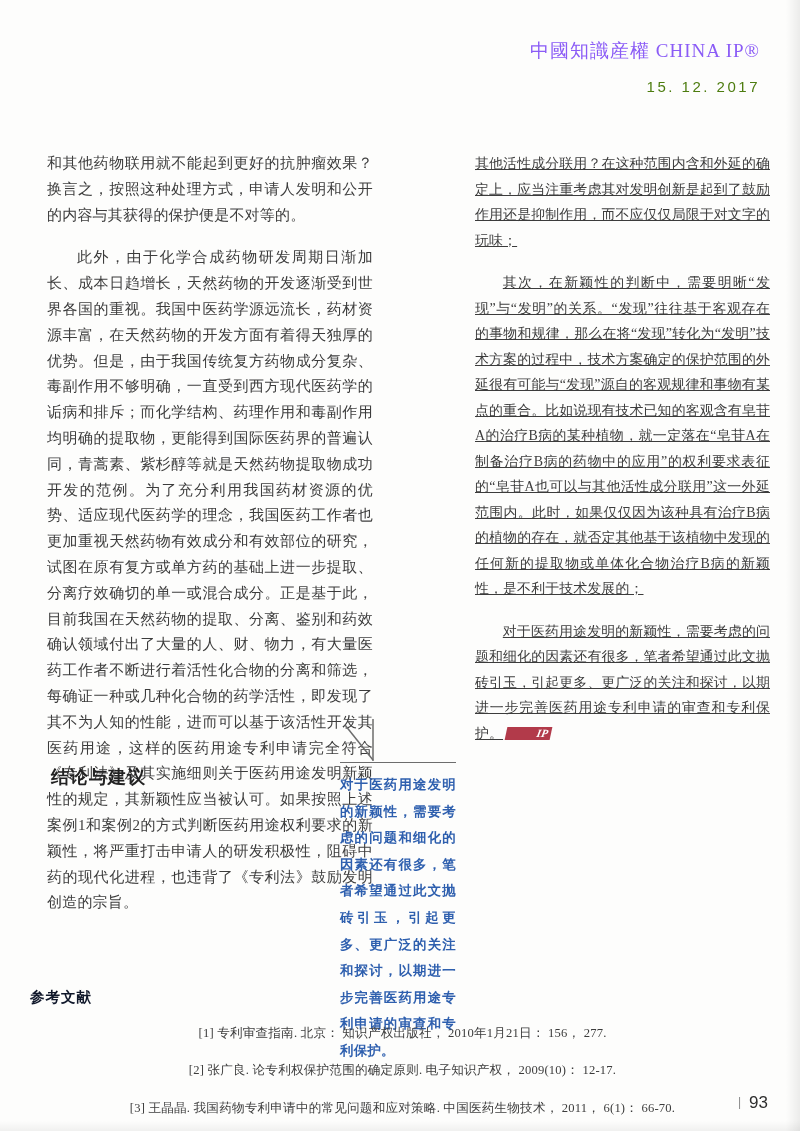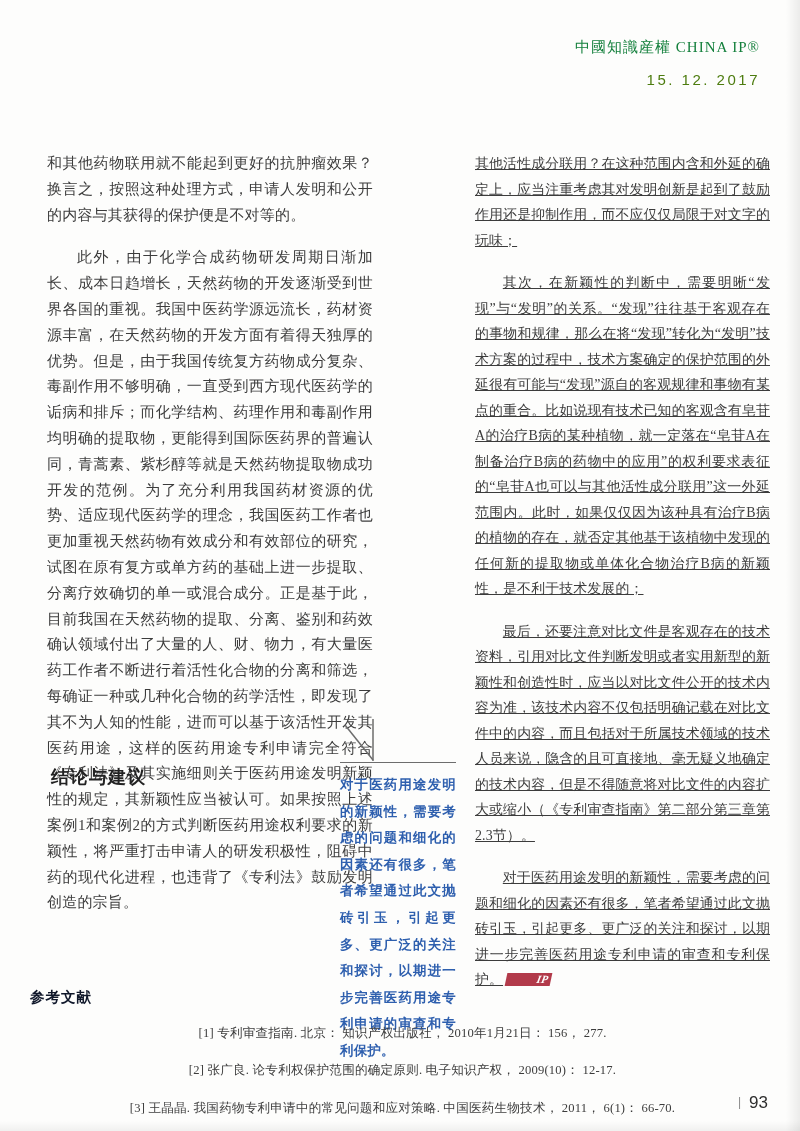--- a/index.html
+++ b/index.html
@@ -21,21 +21,21 @@
     position:absolute;left:0;bottom:0;width:800px;height:10px;
     background:linear-gradient(to bottom,rgba(0,0,0,0),rgba(0,0,0,0.05));
     pointer-events:none;
   }
 
   .header{
     position:absolute;top:38px;right:40px;text-align:right;
     color:#4b4b4b;
   }
   .header .magazine{
-    font-size:15px;letter-spacing:1px;color:#15803d;
+    font-size:19px;letter-spacing:1px;color:#8b5cf6;
   }
   .header .issue-date{
     margin-top:14px;font-size:15px;letter-spacing:2.5px;color:#4d7c0f;
     font-family:"Liberation Sans","DejaVu Sans",sans-serif;
   }
 
   .col{position:absolute;text-align:justify;}
   .col p{margin:17px;}
   .para{font-size:15px;line-height:25.8px;letter-spacing:0.2px;}
   .indent{text-indent:2em;}
@@ -130,21 +130,20 @@
   <svg class="arrow" width="116" height="62" viewBox="0 0 116 62">
     <line x1="5" y1="25" x2="33" y2="60" stroke="#6d6d6d" stroke-width="1.5"></line>
     <line x1="33" y1="19" x2="33" y2="61" stroke="#6d6d6d" stroke-width="1.5"></line>
   </svg>
   <div class="quote-text">对于医药用途发明的新颖性，需要考虑的问题和细化的因素还有很多，笔者希望通过此文抛砖引玉，引起更多、更广泛的关注和探讨，以期进一步完善医药用途专利申请的审查和专利保护。</div>
 </div>
 
 <div id="right-col" class="col">
   <p class="para">其他活性成分联用？在这种范围内含和外延的确定上，应当注重考虑其对发明创新是起到了鼓励作用还是抑制作用，而不应仅仅局限于对文字的玩味；</p>
   <p class="para indent">其次，在新颖性的判断中，需要明晰“发现”与“发明”的关系。“发现”往往基于客观存在的事物和规律，那么在将“发现”转化为“发明”技术方案的过程中，技术方案确定的保护范围的外延很有可能与“发现”源自的客观规律和事物有某点的重合。比如说现有技术已知的客观含有皂苷A的治疗B病的某种植物，就一定落在“皂苷A在制备治疗B病的药物中的应用”的权利要求表征的“皂苷A也可以与其他活性成分联用”这一外延范围内。此时，如果仅仅因为该种具有治疗B病的植物的存在，就否定其他基于该植物中发现的任何新的提取物或单体化合物治疗B病的新颖性，是不利于技术发展的；</p>
-  <p class="para indent">最后，还要注意对比文件是客观存在的技术资料，引用对比文件判断发明或者实用新型的新颖性和创造性时，应当以对比文件公开的技术内容为准，该技术内容不仅包括明确记载在对比文件中的内容，而且包括对于所属技术领域的技术人员来说，隐含的且可直接地、毫无疑义地确定的技术内容，但是不得随意将对比文件的内容扩大或缩小（《专利审查指南》第二部分第三章第2.3节）。</p>
   <p class="para indent">
     <span>对于医药用途发明的新颖性，需要考虑的问题和细化的因素还有很多，笔者希望通过此文抛砖引玉，引起更多、更广泛的关注和探讨，以期进一步完善医药用途专利申请的审查和专利保护。</span><span class="ip-mark">IP</span>
   </p>
 </div>
 
 <div id="references">
   <div class="ref-heading">参考文献</div>
   <p class="ref-item">[1] 专利审查指南. 北京： 知识产权出版社， 2010年1月21日： 156， 277.</p>
   <p class="ref-item">[2] 张广良. 论专利权保护范围的确定原则. 电子知识产权， 2009(10)： 12-17.</p>
   <p class="ref-item">[3] 王晶晶. 我国药物专利申请中的常见问题和应对策略. 中国医药生物技术， 2011， 6(1)： 66-70.</p>

